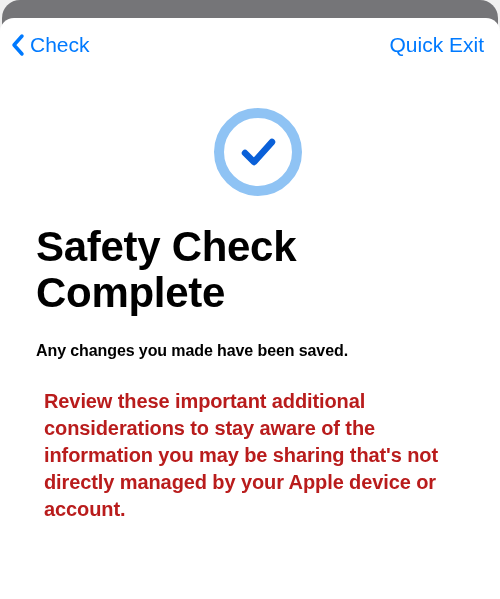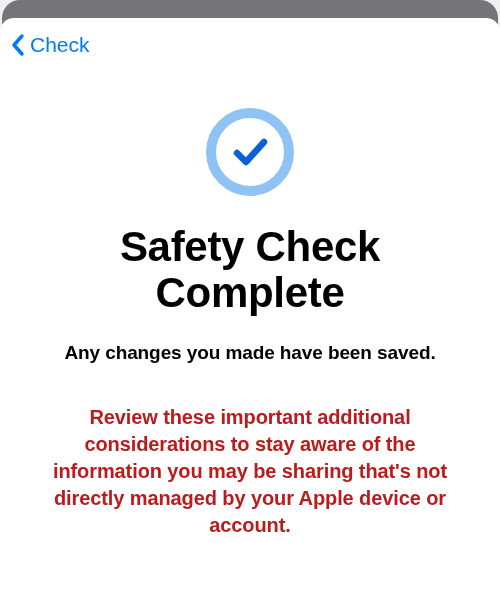--- a/index.html
+++ b/index.html
@@ -62,22 +62,22 @@
       height: 26px;
       display: block;
     }
     .quick-exit {
       color: #007aff;
       font-size: 21px;
       font-weight: 400;
       cursor: pointer;
     }
     .content {
-      padding: 38px 20px 0 20px;
-      text-align: center;
+      padding: 38px 20px 0 36px;
+      text-align: left;
     }
     .circle-badge {
       width: 88px;
       height: 88px;
       margin: 0 auto 28px auto;
       position: relative;
     }
     .circle-ring {
       width: 88px;
       height: 88px;
@@ -94,25 +94,25 @@
     }
     .title {
       font-size: 42px;
       font-weight: 800;
       line-height: 1.1;
       color: #000;
       margin-bottom: 24px;
       letter-spacing: -0.3px;
     }
     .subtitle {
-      font-size: 19px;
+      font-size: 16px;
       font-weight: 600;
       color: #000;
       line-height: 1.35;
-      margin-bottom: 38px;
+      margin-bottom: 26px;
       letter-spacing: -0.1px;
     }
     .body-text {
       font-size: 20px;
       font-weight: 700;
       color: #b91c1c;
       line-height: 1.35;
       padding: 0 8px;
       letter-spacing: -0.1px;
     }
@@ -124,20 +124,23 @@
 <div class="peek"></div>
 
 <div class="sheet">
   <div class="nav-bar">
     <div class="back-button">
       <svg class="chevron-svg" viewBox="0 0 17 26">
         <polyline points="12,4 4,13 12,22" fill="none" stroke="#007aff" stroke-width="3.5" stroke-linecap="round" stroke-linejoin="round"></polyline>
       </svg>
       <span>Check</span>
     </div>
+    <div class="quick-exit">
+      <span>Quick Exit</span>
+    </div>
   </div>
 
   <div class="content">
     <div class="circle-badge">
       <div class="circle-ring">
         <svg class="check-svg" viewBox="0 0 44 44">
           <polyline points="9,23 18,32 36,12" fill="none" stroke="#0a60d8" stroke-width="6.5" stroke-linecap="round" stroke-linejoin="round"></polyline>
         </svg>
       </div>
     </div>

